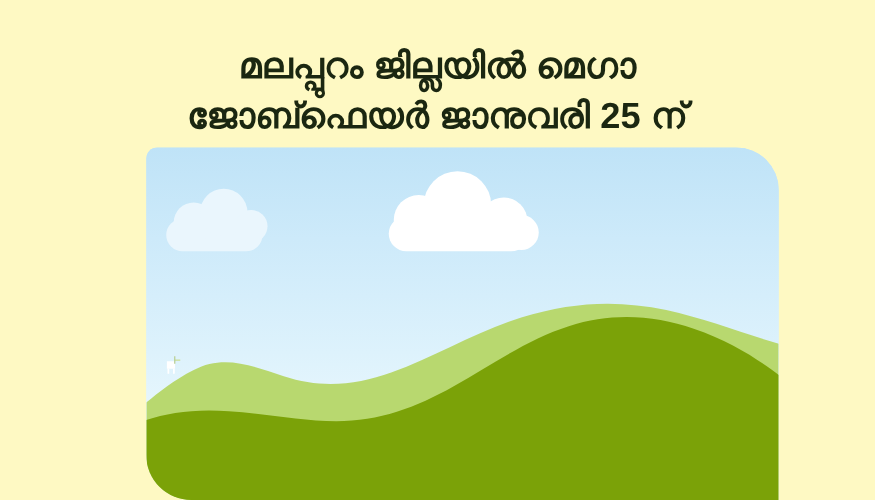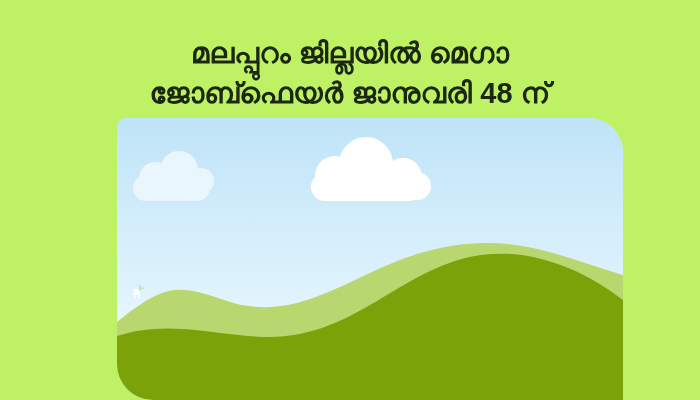--- a/index.html
+++ b/index.html
@@ -11,21 +11,21 @@
     height: 400px;
     background: #ffffff;
     font-family: "Liberation Sans", sans-serif;
     overflow: hidden;
   }
 
   .page {
     position: relative;
     width: 700px;
     height: 400px;
-    background: #bef264;
+    background: #fef9c3;
   }
 
   
   .headline {
     position: absolute;
     left: 0;
     top: 14px;
     width: 700px;
     text-align: center;
     color: #1b2711;
@@ -61,21 +61,21 @@
     height: 100%;
   }
 </style>
 </head>
 <body>
 
 <div class="page">
 
   <h1 class="headline">
     <span class="headline-line">മലപ്പുറം ജില്ലയിൽ മെഗാ</span>
-    <span class="headline-line">ജോബ്ഫെയർ ജാനുവരി 48 ന്</span>
+    <span class="headline-line">ജോബ്ഫെയർ ജാനുവരി 25 ന്</span>
   </h1>
 
   <div class="card">
     <svg class="card-svg" viewBox="0 0 506 282" preserveAspectRatio="none">
 
       <defs>
         <linearGradient id="skyGrad" x1="0" y1="0" x2="0" y2="1">
           <stop offset="0%" stop-color="#bfe3f7"></stop>
           <stop offset="26%" stop-color="#cdeafa"></stop>
           <stop offset="58%" stop-color="#ddf2fc"></stop>

